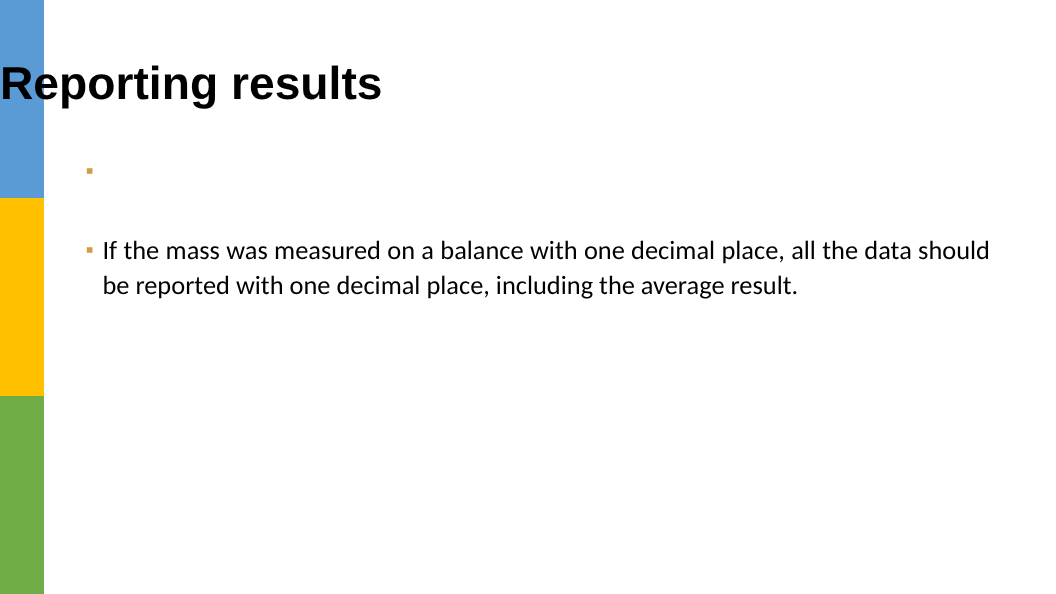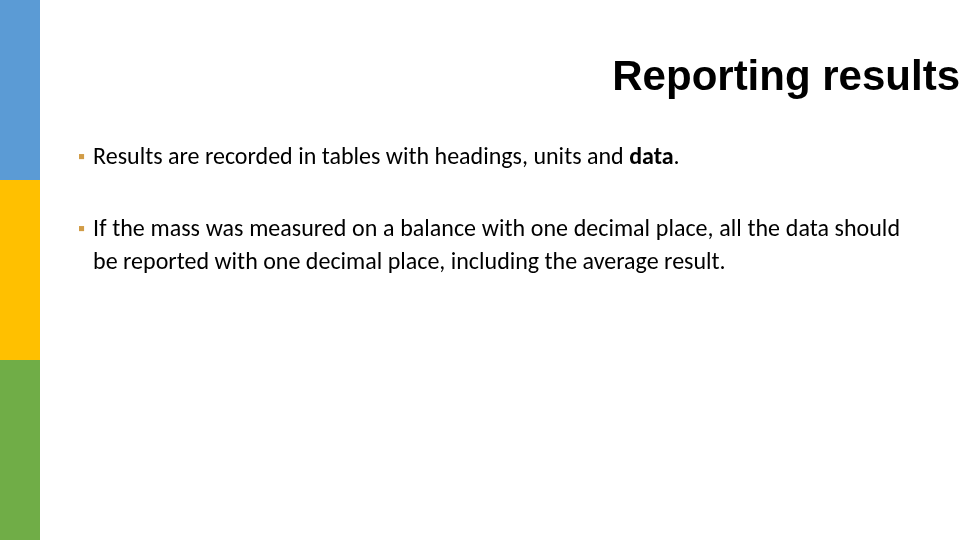--- a/index.html
+++ b/index.html
@@ -24,21 +24,21 @@
     height: 180px;
   }
   .stripe.blue  { background: #5b9bd5; }
   .stripe.yellow{ background: #ffc000; }
   .stripe.green { background: #70ad47; }
   .title {
     position: absolute;
     top: 52px;
     left: 0;
     width: 960px;
-    text-align: right;
+    text-align: left;
     font-family: Arial, Helvetica, sans-serif;
     font-weight: 700;
     font-size: 42px;
     color: #000;
   }
   .content {
     position: absolute;
     left: 78px;
     right: 60px;
     top: 140px;
@@ -69,19 +69,18 @@
   <div class="stripe blue"></div>
   <div class="stripe yellow"></div>
   <div class="stripe green"></div>
 </div>
 
 <div class="title">Reporting results</div>
 
 <div class="content" id="content">
     <div class="bullet-item">
       <span class="bullet-mark">▪</span>
-      <span><span>Results are recorded in tables with headings, units and </span><span class="bold">data</span><span>.</span></span>
     </div>
     <div class="bullet-item">
       <span class="bullet-mark">▪</span>
       <span><span>If the mass was measured on a balance with one decimal place, all the data should be reported with one decimal place, including the average result.</span></span>
     </div>
   </div>
 
 </body></html>

